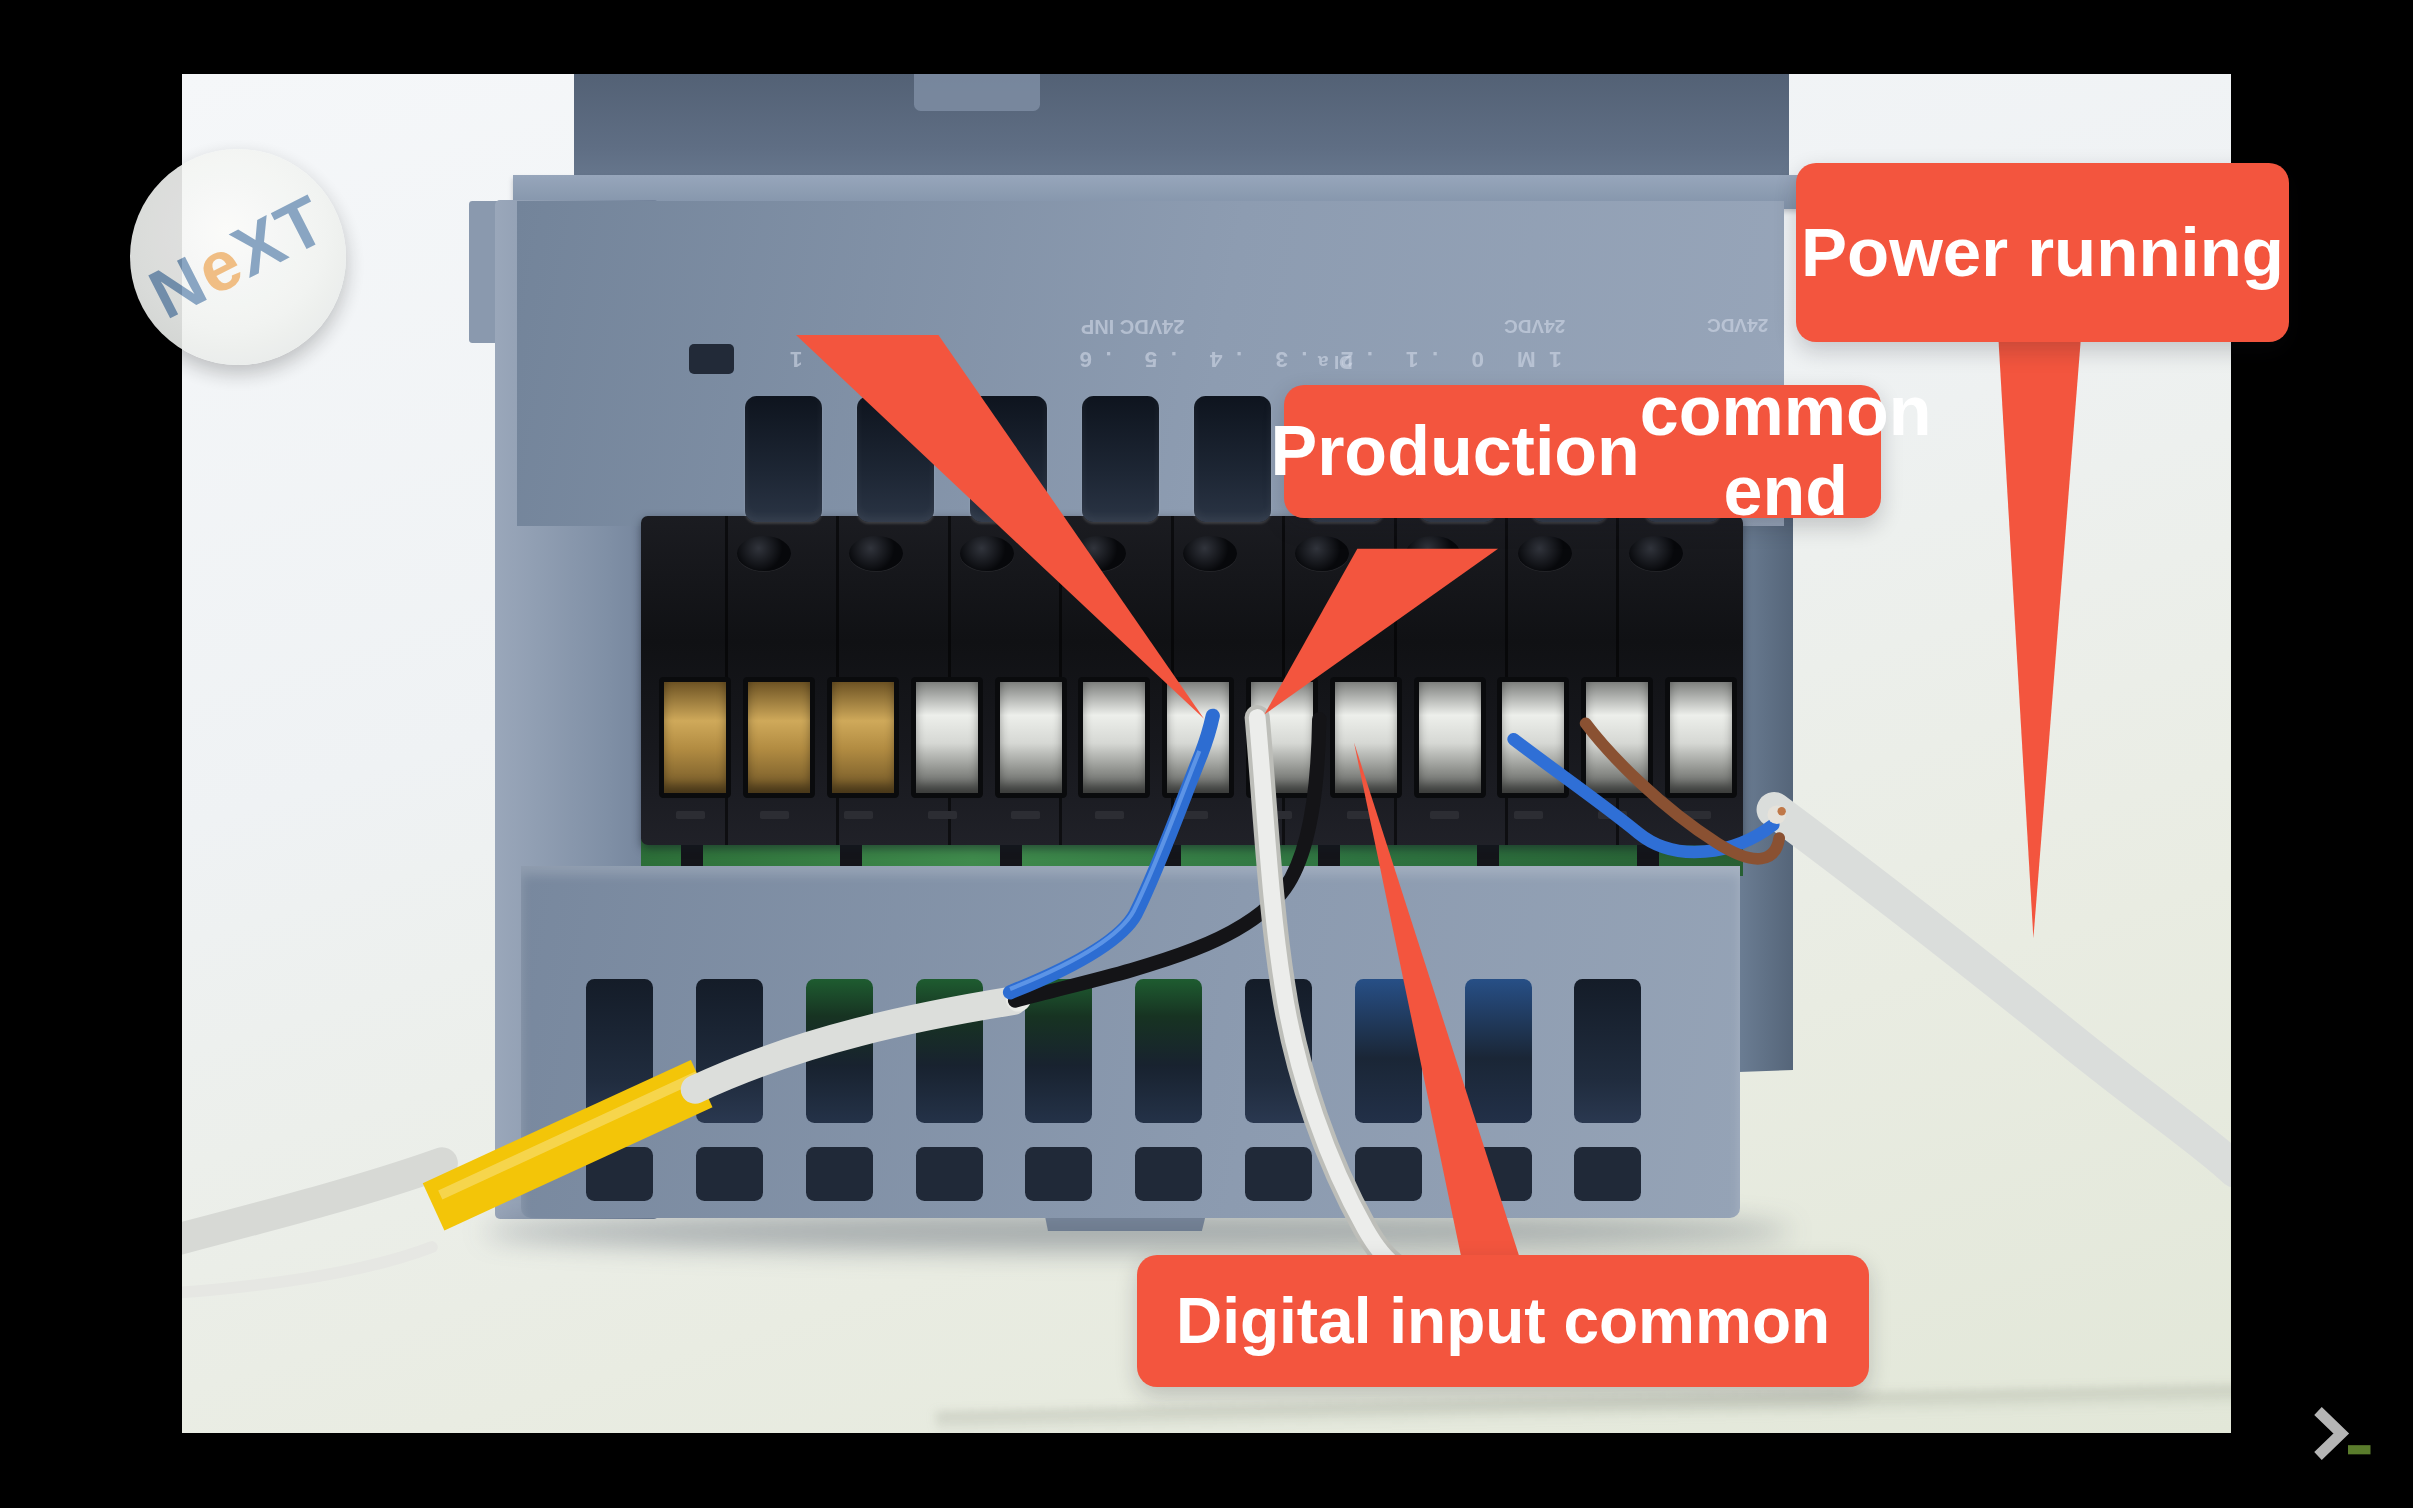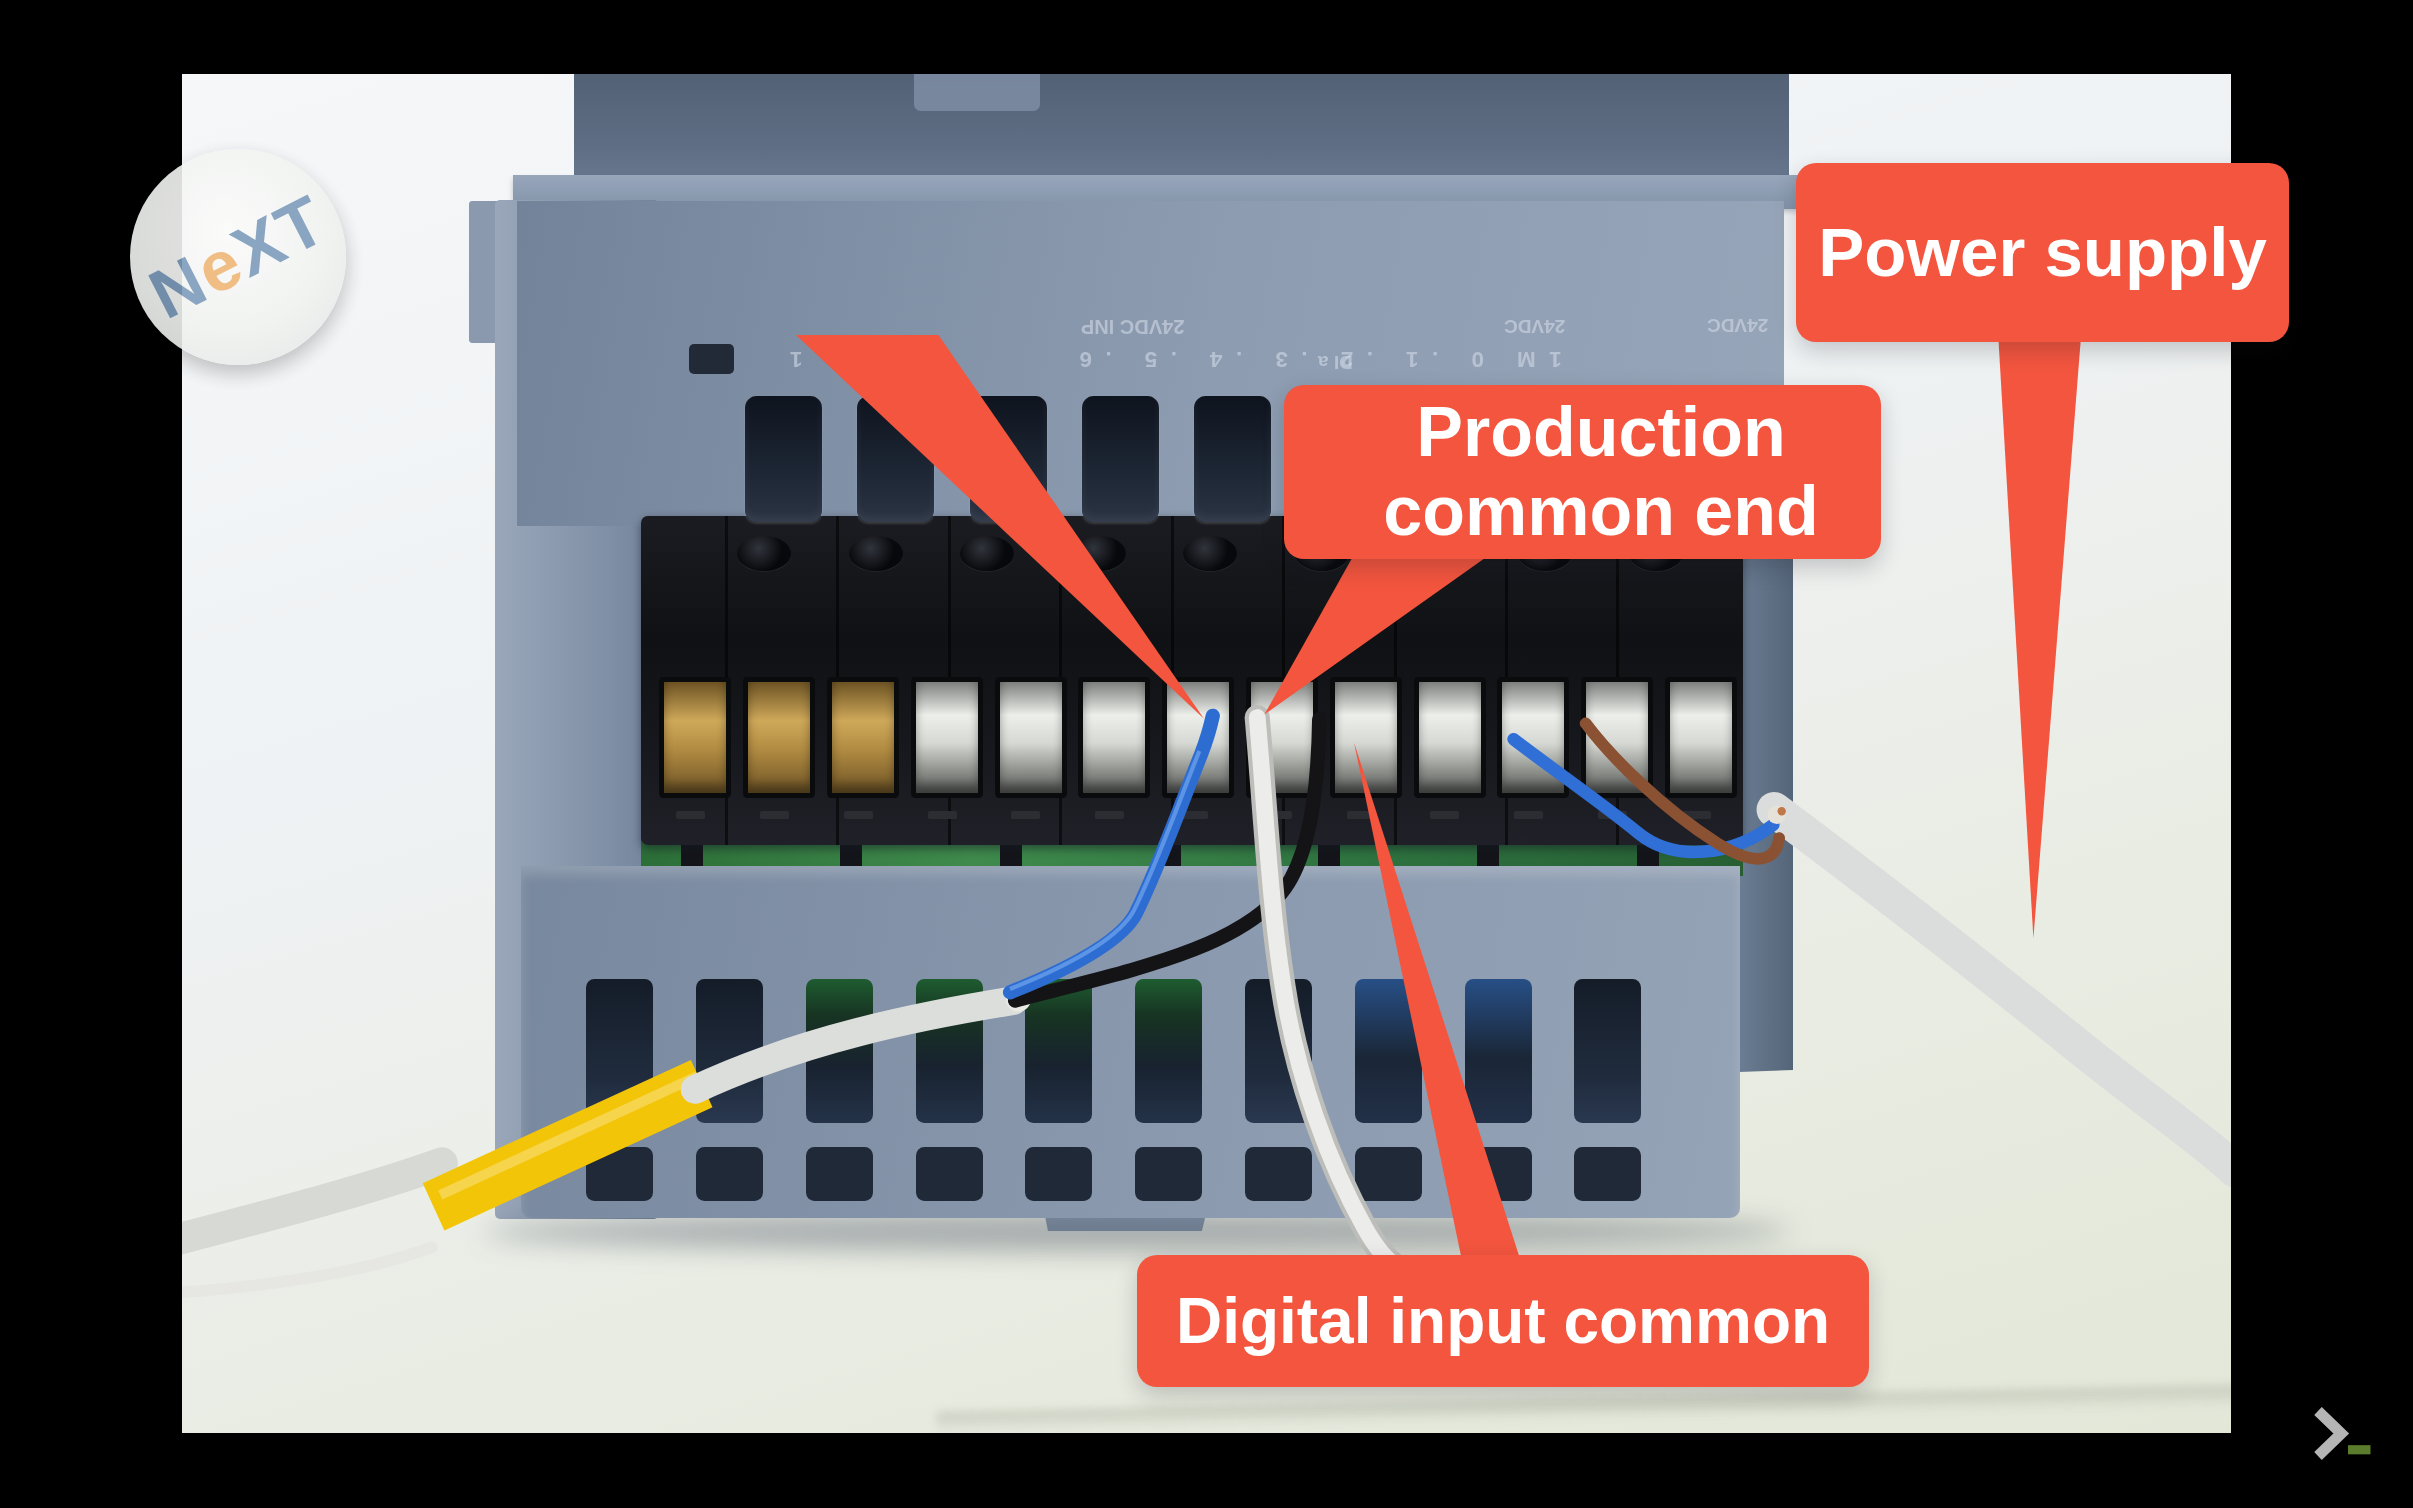--- a/index.html
+++ b/index.html
@@ -63,21 +63,21 @@
   .lvent.r1{top:113px;height:144px;}
   .lvent.r2{top:281px;height:54px;background:#202938;}
   .lvent.green{background:linear-gradient(180deg,#1e5c30 0%,#173322 26%,#18222f 60%,#243248 100%);} 
   .lvent.bluehint{background:linear-gradient(180deg,#274f86 0%,#1a2636 55%,#223048 100%);}
 
   
   .callout{position:absolute;background:#f3553e;border-radius:20px;color:#fff;
         display:flex;align-items:center;justify-content:center;text-align:center;
         font-weight:700;box-shadow:0 8.4px 22px rgba(25,25,35,.20);}
   #co-machine{left:473px;top:165px;width:607px;height:178px;font-size:69px;}
-  #co-production{left:1284px;top:385px;width:560px;height:174px;font-size:70px;line-height:1.13;flex-direction:column;padding-left:37px;}
+  #co-production{left:1284px;top:385px;width:560px;height:133px;font-size:70px;line-height:1.13;flex-direction:row;padding-left:37px;}
   #co-power{left:1796px;top:163px;width:493px;height:179px;font-size:69px;}
   #co-digital{left:1137px;top:1255px;width:732px;height:132px;font-size:64px;}
 
   
   #logo{position:absolute;left:130px;top:149px;width:216px;height:216px;border-radius:50%;
         background:radial-gradient(circle at 45% 38%,#fcfcfa 0%,#f1f3f1 55%,#e2e5e2 100%);
         opacity:.9;box-shadow:0 8.4px 20px rgba(0,0,0,.25);
         display:flex;align-items:center;justify-content:center;}
   #logo .txt{transform:rotate(-27deg);font-size:70px;font-weight:700;color:#7e9dbd;letter-spacing:1.7px;}
   #logo .e{color:#f0b878;}
@@ -230,21 +230,21 @@
     <polygon points="1620,655 1788,655 1509,853" fill="#f3553e"></polygon>
     <polygon points="2385,400 2484,400 2427,1120" fill="#f3553e"></polygon>
     <polygon points="1745,1505 1815,1505 1616,886" fill="#f3553e"></polygon>
   </svg>
 
   <div class="callout" id="co-production">
     <span>Production</span>
     <span>common end</span>
   </div>
   <div class="callout" id="co-power">
-    <span>Power supply</span>
+    <span>Power running</span>
   </div>
   <div class="callout" id="co-digital">
     <span>Digital input common</span>
   </div>
 
   <div id="logo">
     <div class="txt"><span>N</span><span class="e">e</span><span>XT</span></div>
   </div>
 
   <svg class="overlay" style="left:2306px;top:1406px;pointer-events:auto;cursor:pointer;" width="84" height="60" viewBox="0 0 100 72">

